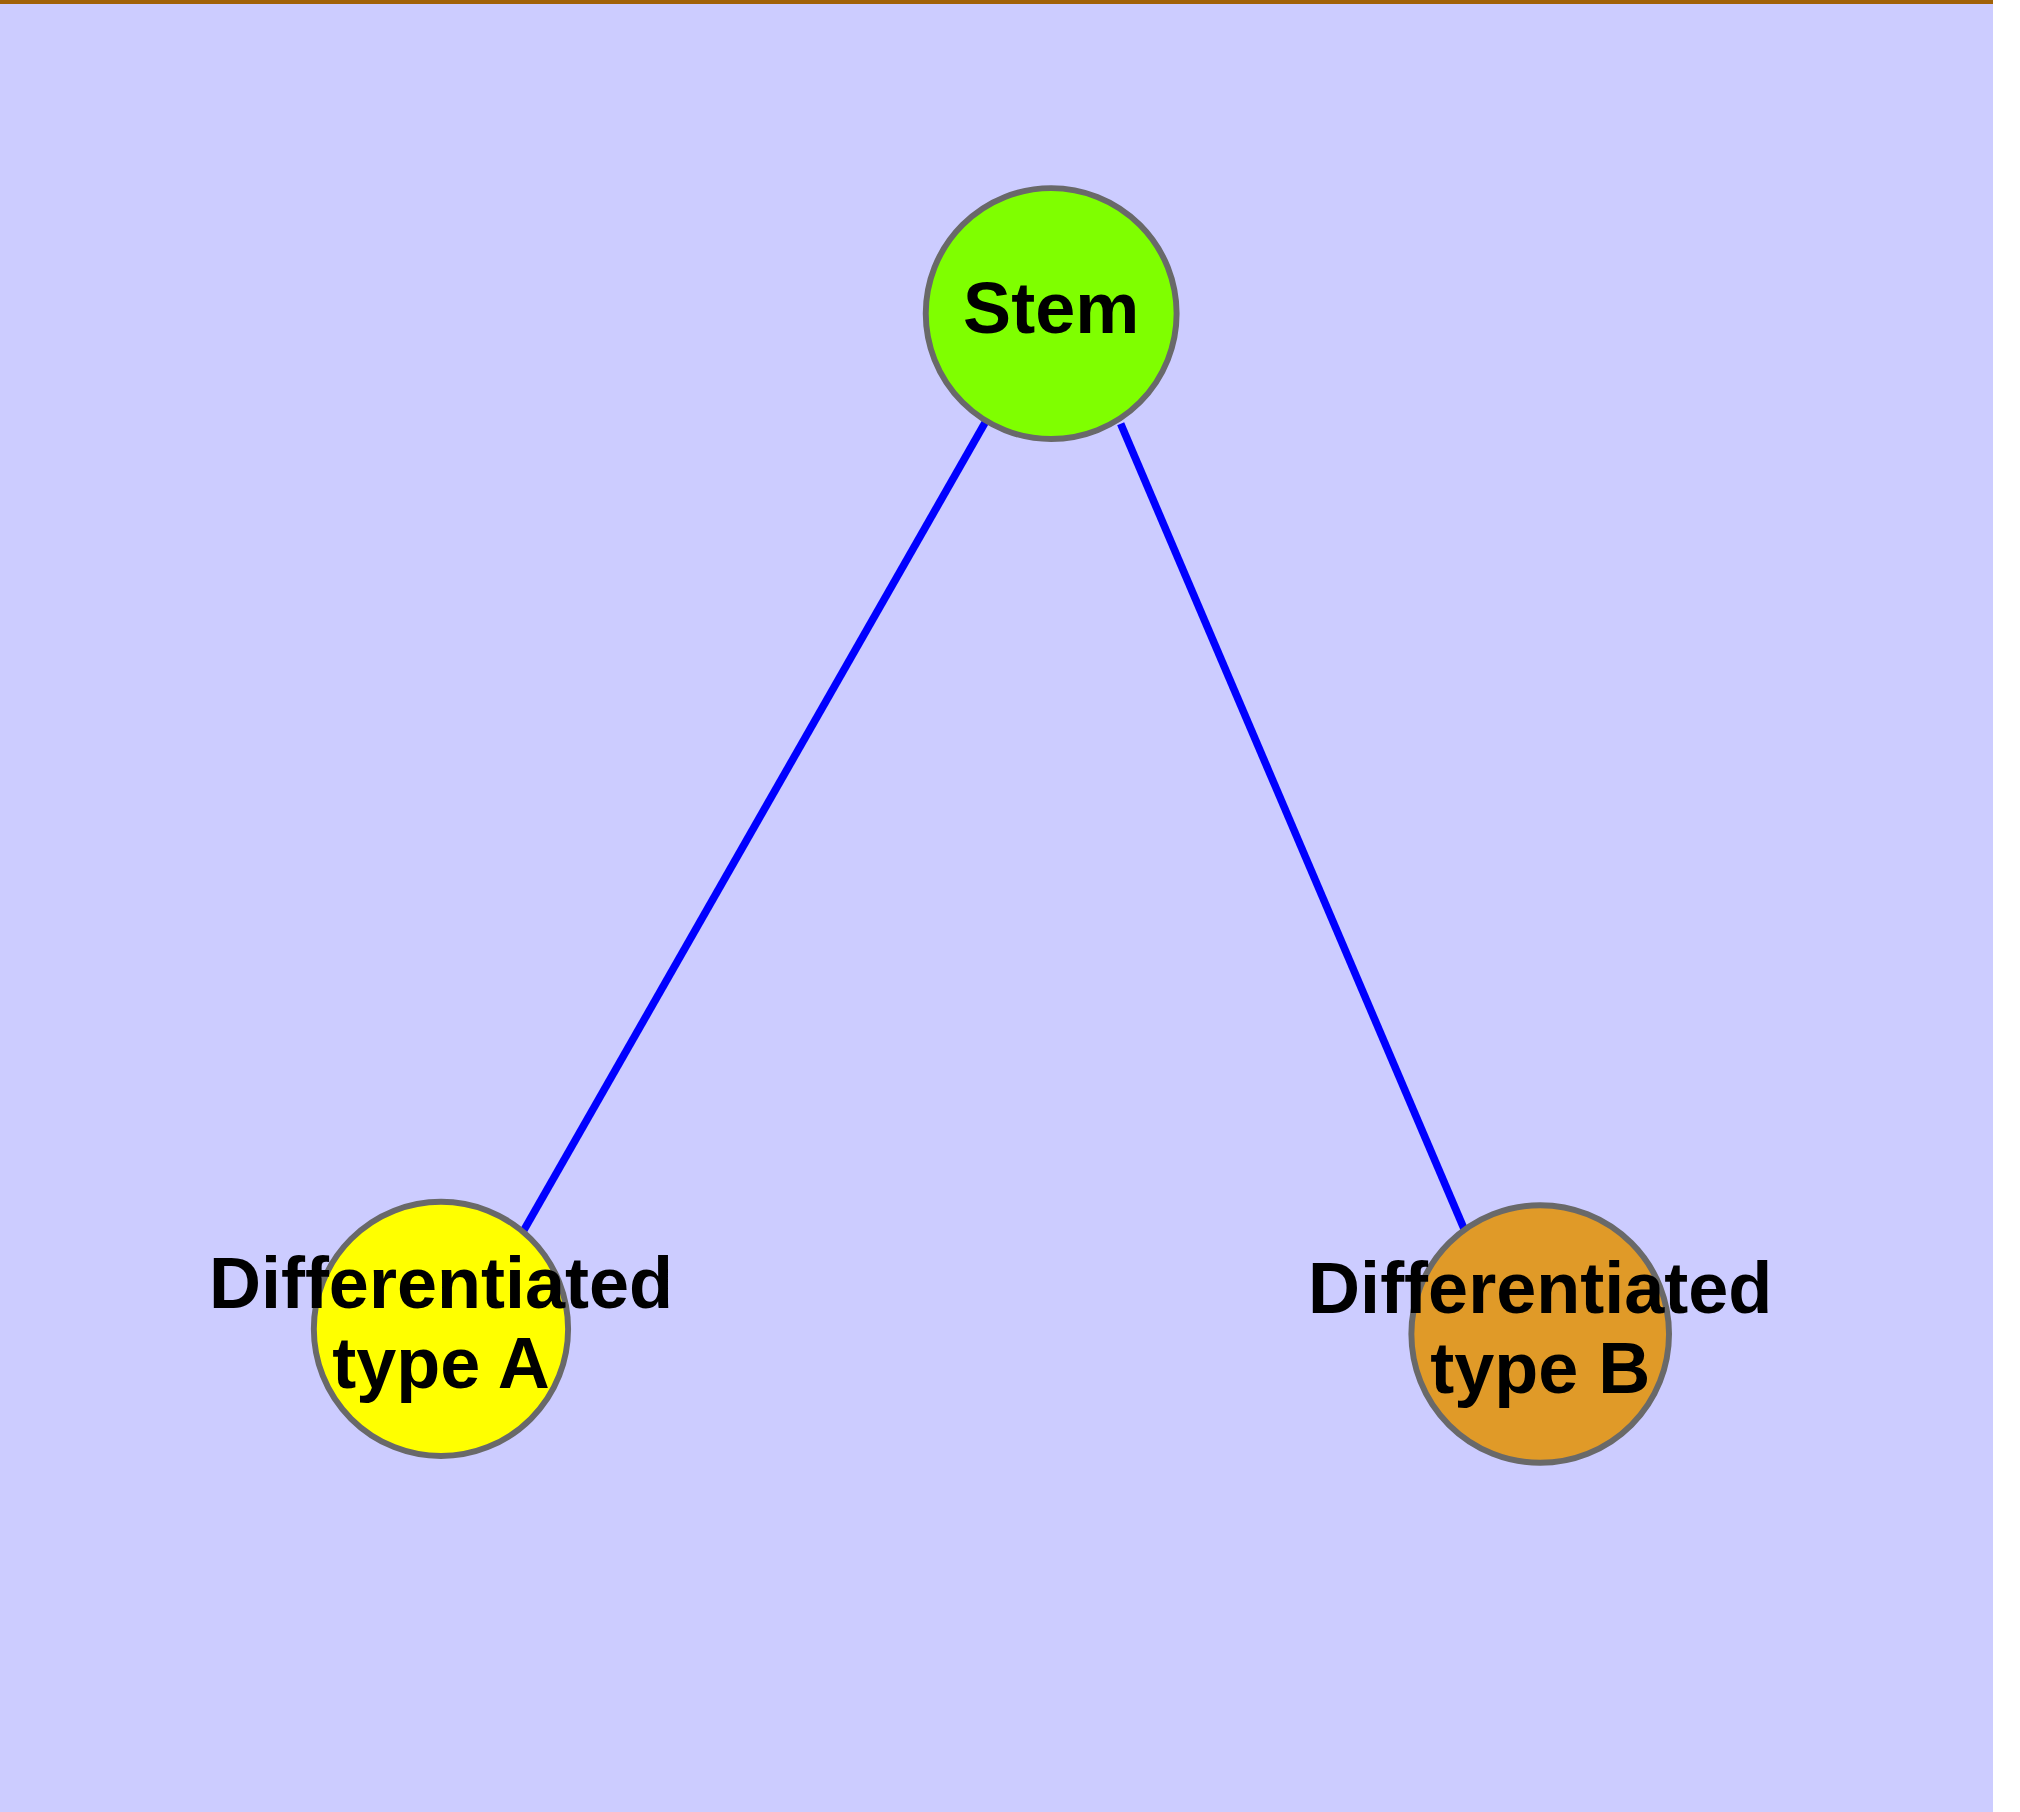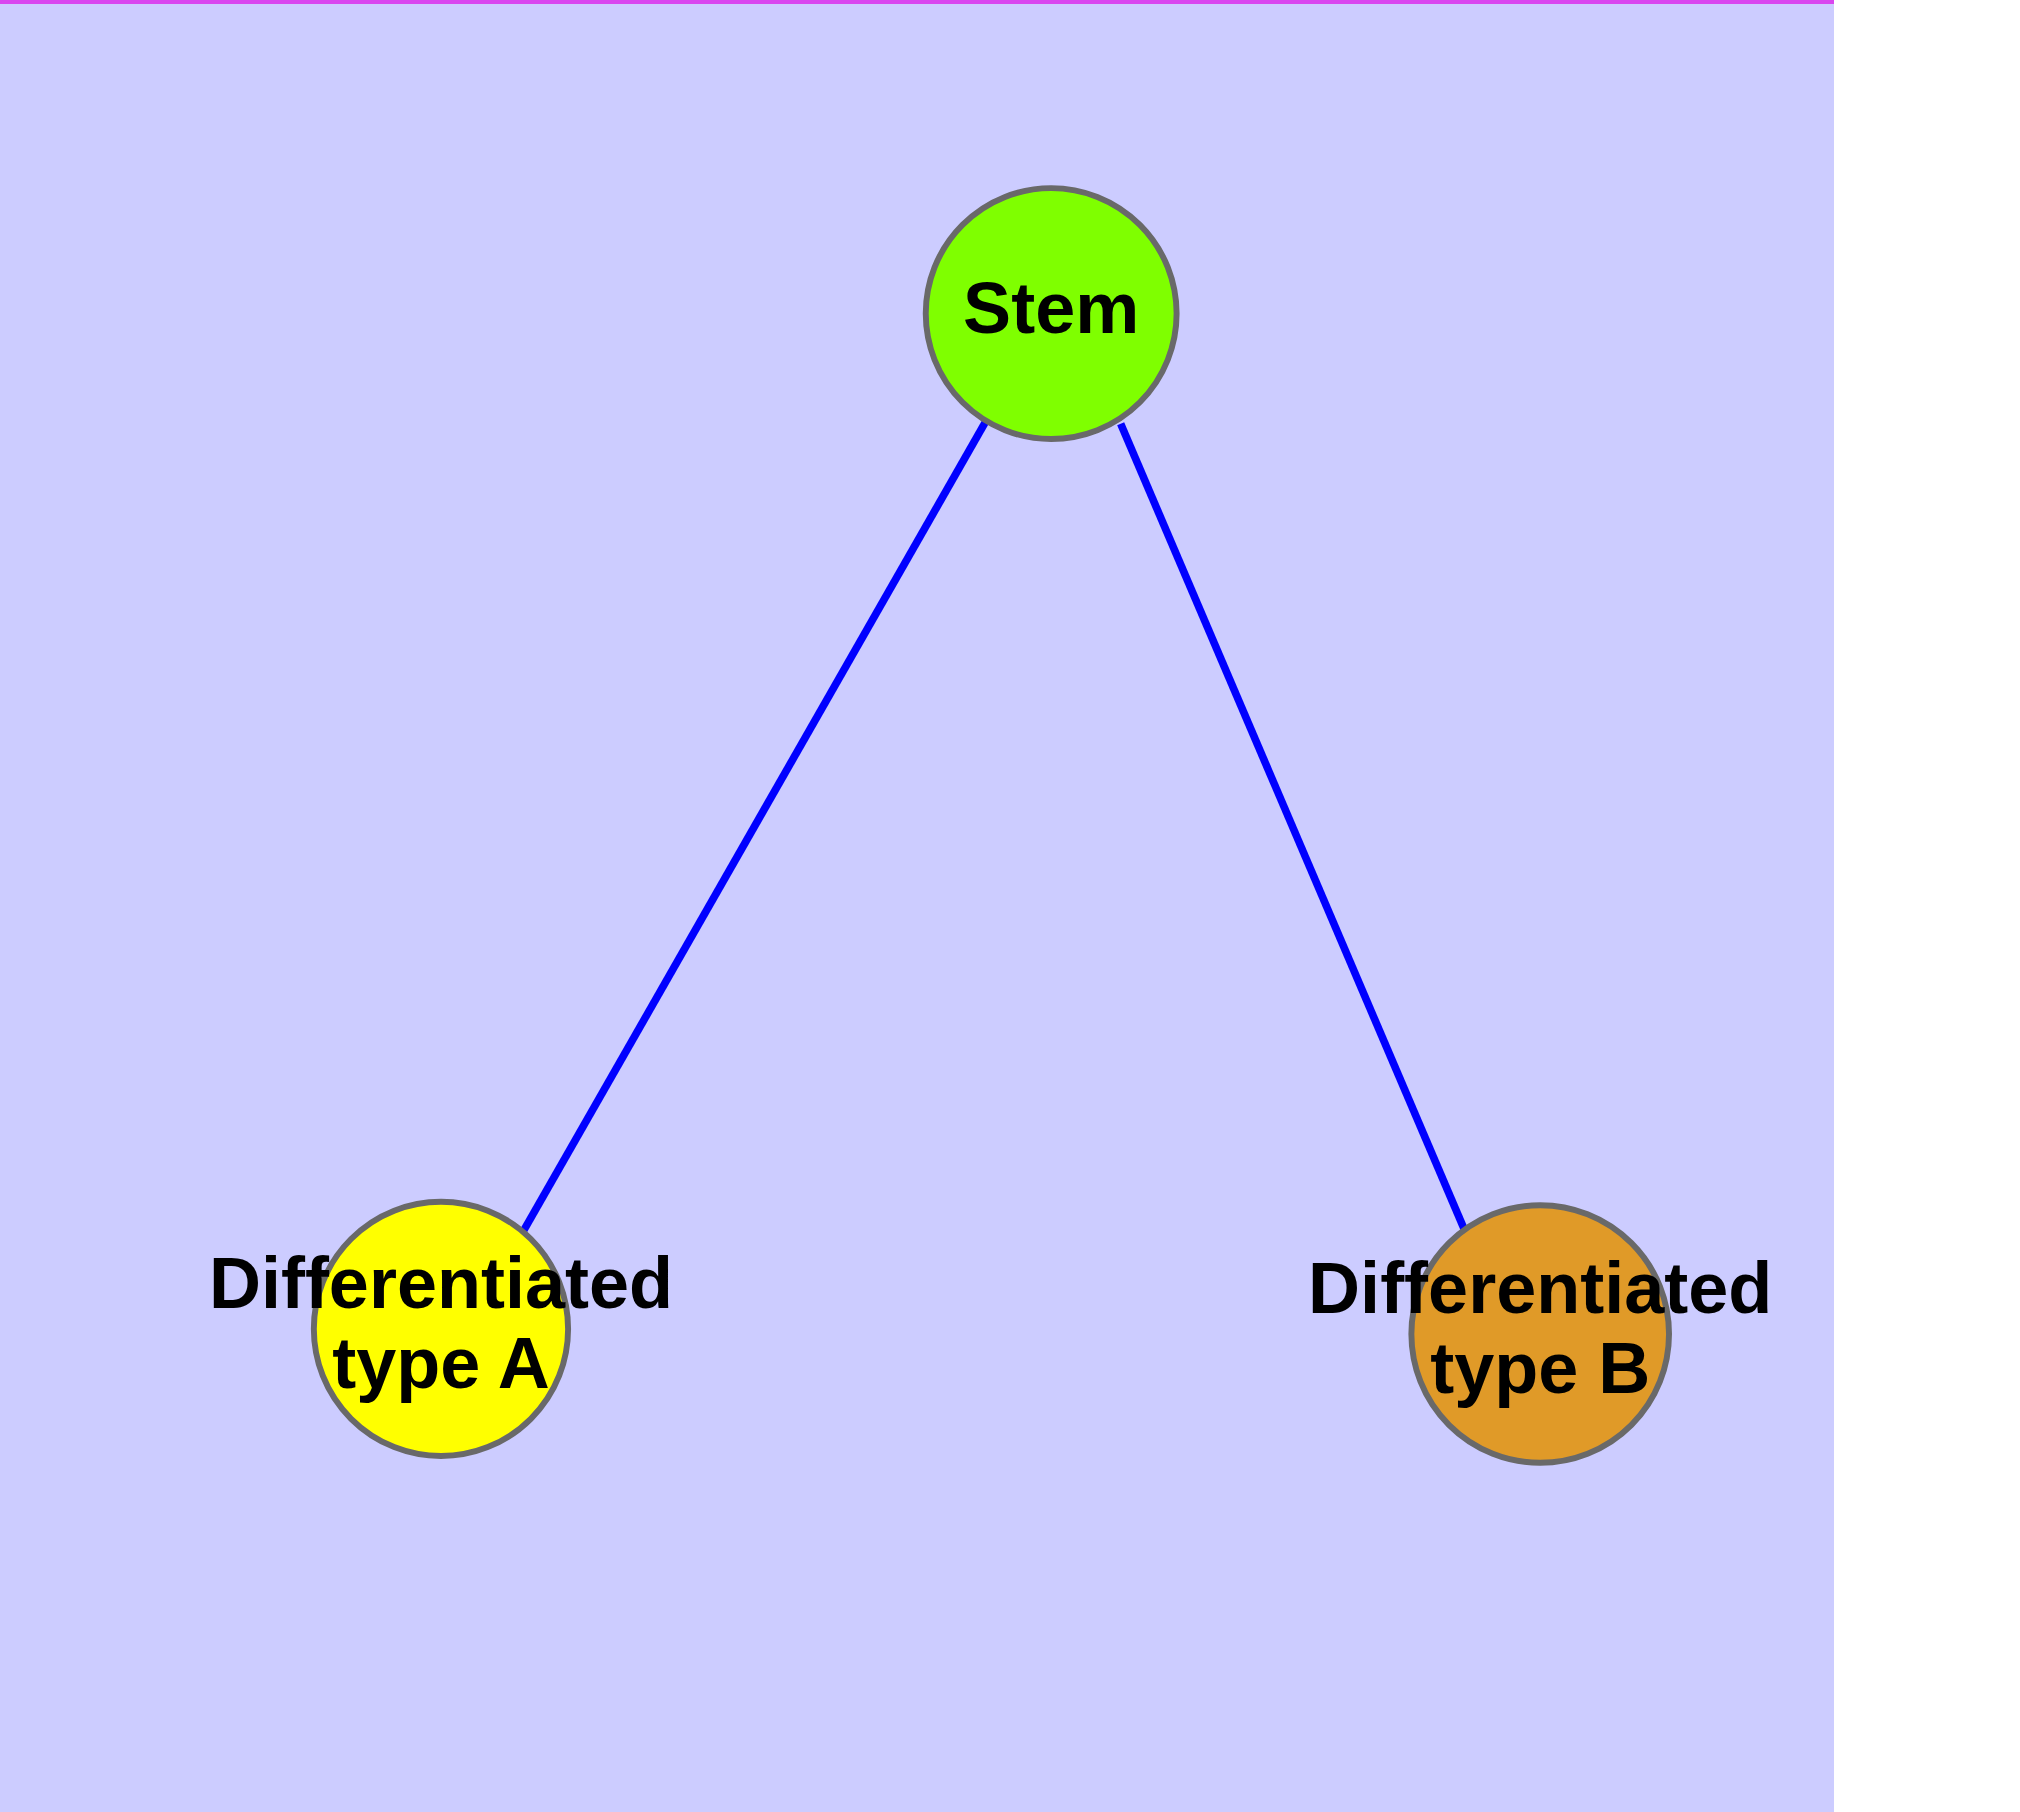--- a/index.html
+++ b/index.html
@@ -3,24 +3,24 @@
 <meta charset="utf-8">
 <title>Cell Differentiation Graph</title>
 <style>
   html, body {
     margin: 0;
     padding: 0;
     background: #ffffff;
   }
   #canvas {
     position: relative;
-    width: 1834px;
+    width: 1993px;
     height: 1812px;
     overflow: hidden;
-    background: #d946ef;
+    background: #a16207;
     font-family: "Liberation Sans", "DejaVu Sans", sans-serif;
   }
   #plot-area {
     position: absolute;
     left: 0;
     top: 4.2px;
     width: 2021px;
     height: 1808px;
     background: #ccccff;
   }

